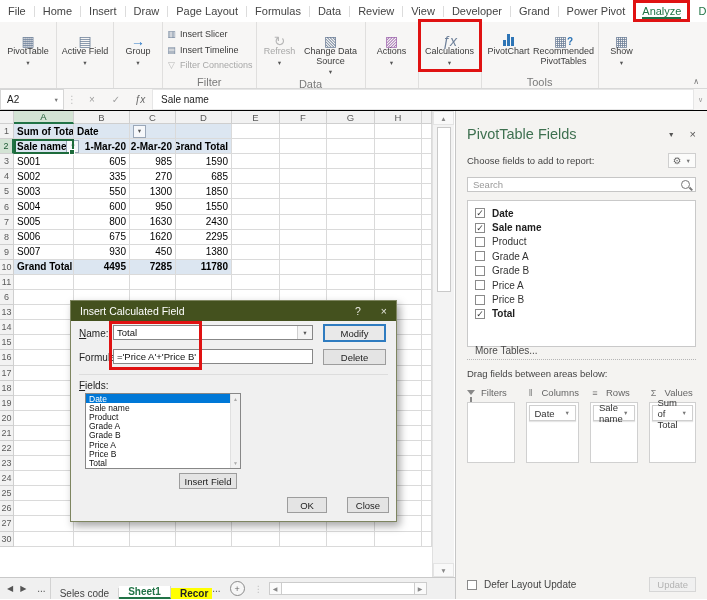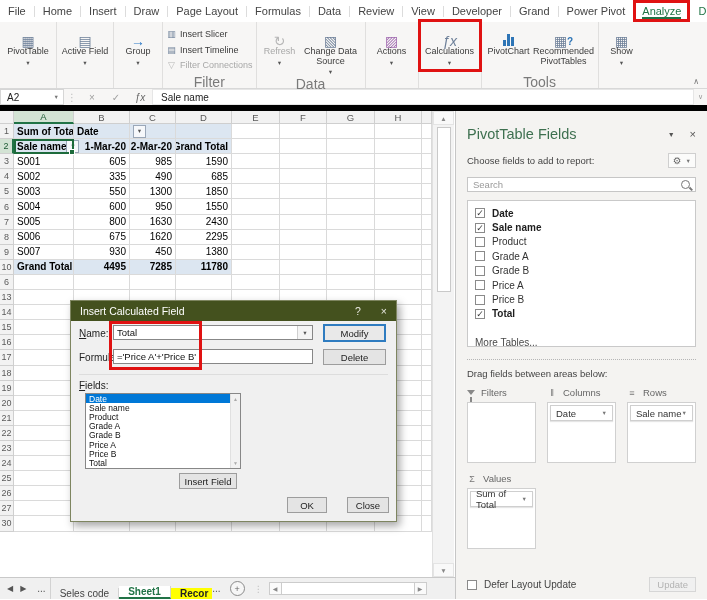--- a/index.html
+++ b/index.html
@@ -10,36 +10,36 @@
   .msep{width:1px;height:11px;background:#dcdcdc}
   .mtab.accent{color:#217346}
   .mtab.boxed{outline:3px solid #e01212;outline-offset:-2px}
   .mtab.boxed .ul{border-bottom:2px solid #217346;padding-bottom:0px}
   .mag{width:7px;height:7px;border:1.5px solid #666;border-radius:50%;position:relative;display:inline-block}
   .mag::after{content:"";position:absolute;width:4px;height:1.5px;background:#666;transform:rotate(45deg);right:-3.5px;bottom:-1px}
   
   .ribbon{height:67px;background:#f7f6f5;border-bottom:1px solid #d8d8d8;display:flex;position:relative;box-sizing:border-box}
   .rgroup{display:flex;flex-direction:column;border-right:1px solid #e0dfde;padding:1px 3px 0 3px}
   .rbody{display:flex;flex:1;align-items:flex-start}
-  .rlabel{height:12px;font-size:14px;color:#7a7a7a;text-align:center;line-height:12px}
+  .rlabel{height:12px;font-size:11px;color:#7a7a7a;text-align:center;line-height:12px}
   .rbtn{display:flex;flex-direction:column;align-items:center;width:50px;font-size:9px;color:#3b3b3b;text-align:center;line-height:9.5px;padding-top:2px}
   .ric{height:21px;font-size:14px;display:flex;align-items:flex-end;justify-content:center;color:#6e8099;padding-bottom:1px}
   .chev{font-size:5.5px;color:#555;margin-top:2px}
   .scol{display:flex;flex-direction:column;gap:1.5px;padding-top:4px}
   .sbtn{display:flex;align-items:center;gap:3px;font-size:9px;color:#3b3b3b;height:14px;white-space:nowrap}
   .sic{font-size:9px;width:11px;text-align:center;color:#6e8099}
   .disabled{color:#a8a8a8 !important}
   .disabled .sic,.disabled .ric{color:#b8b8b8 !important}
   .calcbox{outline:3px solid #e01212;outline-offset:1px}
   .collapse{position:absolute;right:8px;bottom:2px;font-size:8px;color:#777}
   .bars{display:flex;align-items:flex-end;gap:1px;height:13px}
   .bars i{width:3px;background:#2e75b6;display:block}
   .qmark{color:#2e75b6;font-weight:bold;font-size:10px}
   
-  .fbar{height:22px;display:flex;align-items:stretch;background:#f7f6f5;border-bottom:6px solid #000000;box-sizing:border-box}
+  .fbar{height:22px;display:flex;align-items:stretch;background:#f7f6f5;border-bottom:1px solid #000000;box-sizing:border-box}
   .namebox{width:64px;background:#fff;border:1px solid #d6d6d6;display:flex;align-items:center;font-size:10px;padding-left:6px;color:#222;box-sizing:border-box}
   .nbarrow{margin-left:auto;font-size:5.5px;color:#777;padding-right:4px}
   .fdots{width:16px;display:flex;align-items:center;justify-content:center;color:#c0c0c0;font-size:10px;letter-spacing:0}
   .fico{width:24px;display:flex;align-items:center;justify-content:center;font-size:10px;color:#a0a0a0}
   .fx{font-style:italic;color:#666}
   .fvalue{flex:1;background:#fff;border:1px solid #e6e6e6;display:flex;align-items:center;padding-left:8px;font-size:10px;color:#222}
   .fexp{width:13px;display:flex;align-items:center;justify-content:center;font-size:7px;color:#999}
   
   .main{display:flex;height:488px}
   .left{width:455px;position:relative;background:#fff}
@@ -83,24 +83,24 @@
   .pchoose{display:flex;align-items:center;font-size:9.5px;color:#444;margin-top:11px}
   .gearbtn{margin-left:auto;border:1px solid #cfcfcf;background:#fbfbfa;padding:1px 4px;font-size:9.5px;color:#666;display:flex;gap:4px;align-items:center}
   .gearbtn .dn{font-size:5.5px;color:#777}
   .psearch{margin-top:9px;height:15px;border:1px solid #c6c6c6;background:#fff;display:flex;align-items:center;padding:0 5px;font-size:9.5px;color:#999;box-sizing:border-box}
   .psearch .mag{margin-left:auto;border-color:#777}
   .psearch .mag::after{background:#777}
   .pfields{margin-top:8px;height:147px;border:1px solid #c9c9c9;background:#fff;padding:5px 7px;box-sizing:border-box}
   .pfitem{display:flex;align-items:center;gap:7px;height:14.4px;font-size:10px;color:#333}
   .pfitem.checked{font-weight:bold;color:#1e1e1e}
   .cb{width:10px;height:10px;border:1px solid #8a8a8a;background:#fff;display:flex;align-items:center;justify-content:center;font-size:9px;color:#3a3a3a;box-sizing:border-box;flex:none;line-height:10px}
-  .moretables{font-size:10px;color:#4a4a4a;margin-top:16px}
+  .moretables{font-size:10px;color:#4a4a4a;margin-top:24px}
   .pdivider{border-top:1px dotted #b5b5b5;margin-top:12px}
   .pdrag{font-size:9.5px;color:#444;margin:8px 0 7px}
-  .pareas{display:grid;grid-template-columns:1fr 1fr 1fr;column-gap:11px;row-gap:9px}
+  .pareas{display:grid;grid-template-columns:1fr 1fr 1fr 1fr;column-gap:11px;row-gap:9px}
   .phd{display:flex;gap:6px;font-size:9.5px;color:#666;align-items:center;height:13px;margin-bottom:3px}
   .aic{font-size:9px;color:#777;width:10px;text-align:center}
   .pbox{border:1px solid #d0d0d0;background:#fff;height:61px;padding:2px;box-sizing:border-box}
   .pill{height:16px;border:1px solid #cfcfcf;background:#fff;box-shadow:0 1px 1px rgba(0,0,0,.1);display:flex;align-items:center;font-size:9.5px;color:#333;padding:0 5px;box-sizing:border-box}
   .pill .pv{margin-left:auto;font-size:5.5px;color:#777}
   .pfoot{position:absolute;left:11px;right:11px;bottom:7px;display:flex;align-items:center;font-size:10px;color:#444;gap:7px}
   .updatebtn{margin-left:auto;border:1px solid #d6d6d6;background:#f0f0f0;color:#b3b3b3;font-size:9.5px;padding:1px 7px}
   .funnel{width:0;height:0;border-left:4px solid transparent;border-right:4px solid transparent;border-top:5px solid #888;position:relative;display:inline-block}
   .funnel::after{content:"";position:absolute;left:-1px;top:-1px;width:2px;height:5px;background:#888;top:2px}
   
@@ -340,21 +340,21 @@
             <div class="gc" style="width:48px;flex:none"></div>
             <div class="gc" style="width:47px;flex:none"></div>
             <div class="gc" style="width:48px;flex:none"></div>
             <div class="gc" style="width:47px;flex:none"></div>
             <div class="gc" style="width:10px;flex:none"></div>
           </div>
           <div class="gr">
             <div class="gc rowhdr">4</div>
             <div class="gc" style="width:60px;flex:none">S002</div>
             <div class="gc num" style="width:56px;flex:none">335</div>
-            <div class="gc num" style="width:46px;flex:none">490</div>
+            <div class="gc num" style="width:46px;flex:none">270</div>
             <div class="gc num" style="width:56px;flex:none">685</div>
             <div class="gc" style="width:48px;flex:none"></div>
             <div class="gc" style="width:47px;flex:none"></div>
             <div class="gc" style="width:48px;flex:none"></div>
             <div class="gc" style="width:47px;flex:none"></div>
             <div class="gc" style="width:10px;flex:none"></div>
           </div>
           <div class="gr">
             <div class="gc rowhdr">5</div>
             <div class="gc" style="width:60px;flex:none">S003</div>
@@ -414,20 +414,32 @@
             <div class="gc" style="width:48px;flex:none"></div>
             <div class="gc" style="width:47px;flex:none"></div>
             <div class="gc" style="width:10px;flex:none"></div>
           </div>
           <div class="gr">
             <div class="gc rowhdr">10</div>
             <div class="gc pvh b" style="width:60px;flex:none">Grand Total</div>
             <div class="gc pvh b num" style="width:56px;flex:none">4495</div>
             <div class="gc pvh b num" style="width:46px;flex:none">7285</div>
             <div class="gc pvh b num" style="width:56px;flex:none">11780</div>
+            <div class="gc" style="width:48px;flex:none"></div>
+            <div class="gc" style="width:47px;flex:none"></div>
+            <div class="gc" style="width:48px;flex:none"></div>
+            <div class="gc" style="width:47px;flex:none"></div>
+            <div class="gc" style="width:10px;flex:none"></div>
+          </div>
+          <div class="gr">
+            <div class="gc rowhdr">11</div>
+            <div class="gc" style="width:60px;flex:none"></div>
+            <div class="gc" style="width:56px;flex:none"></div>
+            <div class="gc" style="width:46px;flex:none"></div>
+            <div class="gc" style="width:56px;flex:none"></div>
             <div class="gc" style="width:48px;flex:none"></div>
             <div class="gc" style="width:47px;flex:none"></div>
             <div class="gc" style="width:48px;flex:none"></div>
             <div class="gc" style="width:47px;flex:none"></div>
             <div class="gc" style="width:10px;flex:none"></div>
           </div>
           <div class="gr">
             <div class="gc rowhdr">6</div>
             <div class="gc" style="width:60px;flex:none"></div>
             <div class="gc" style="width:56px;flex:none"></div>

